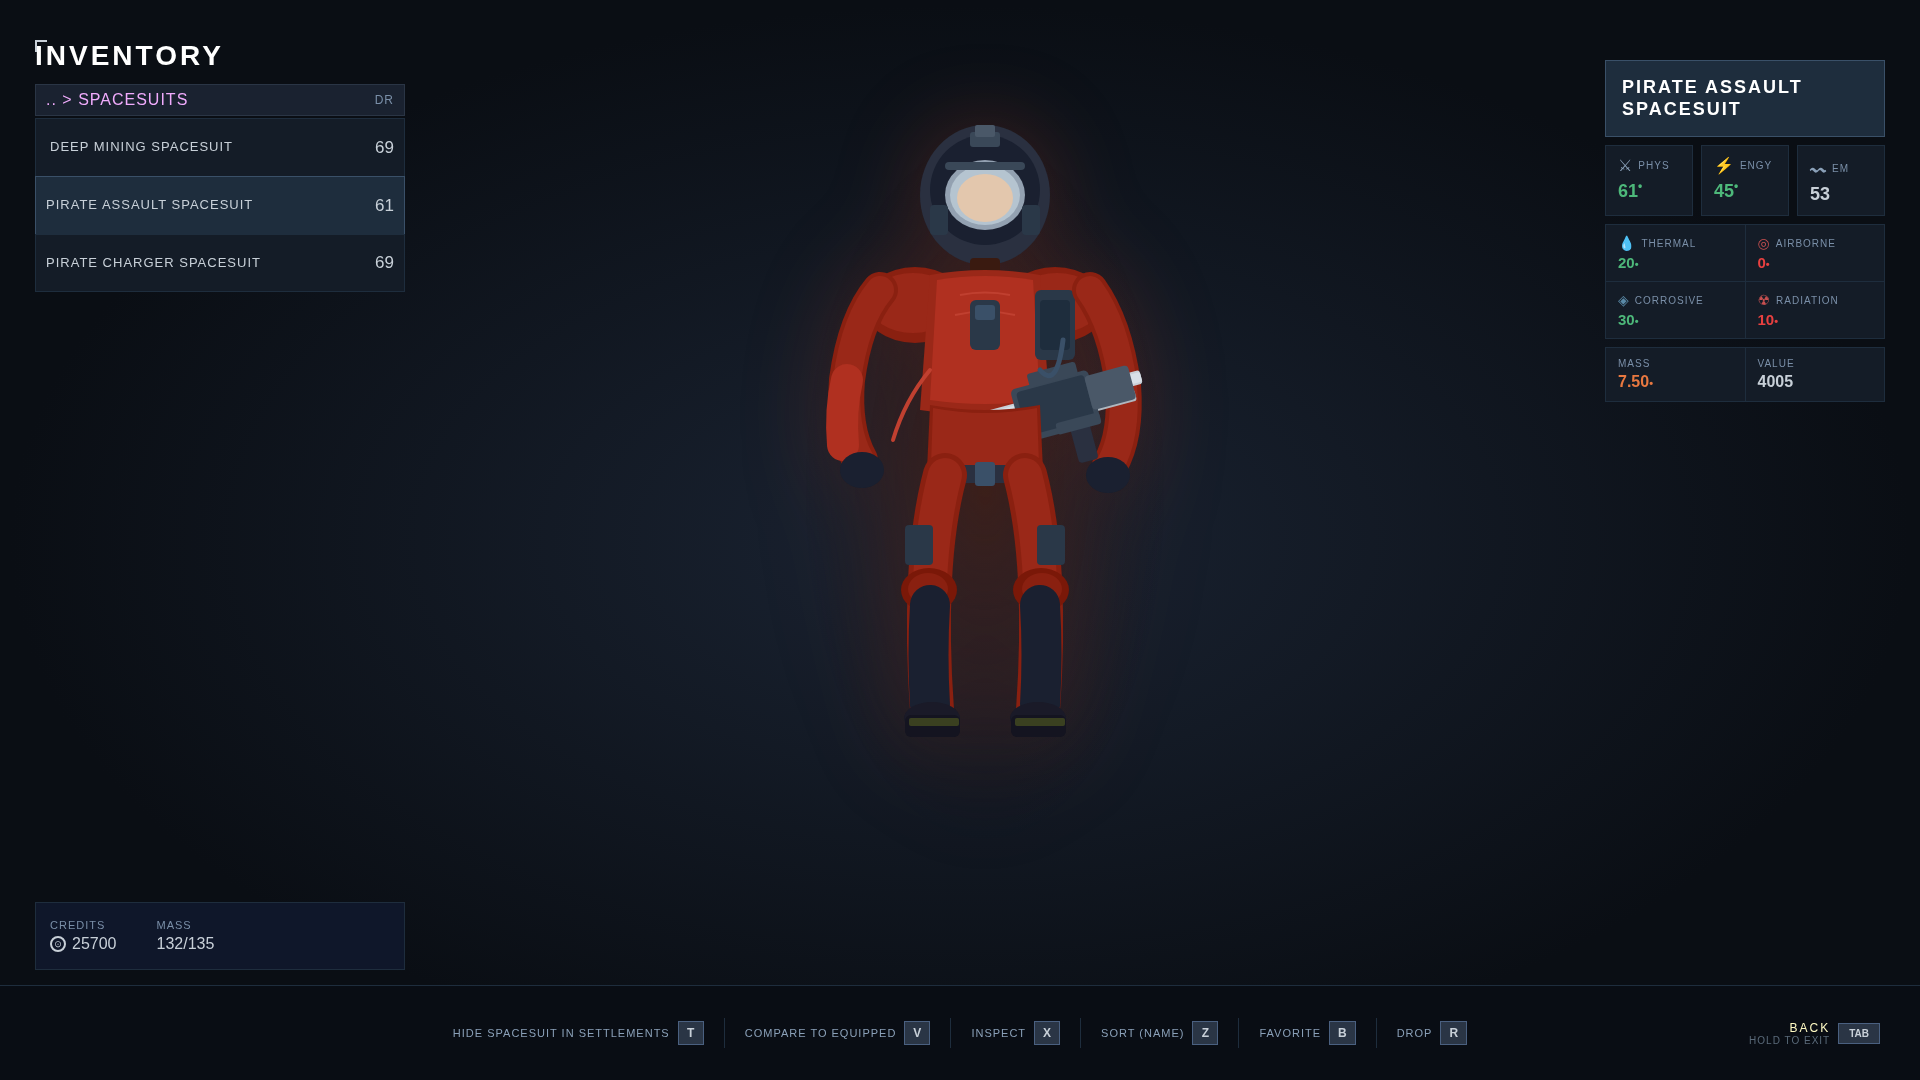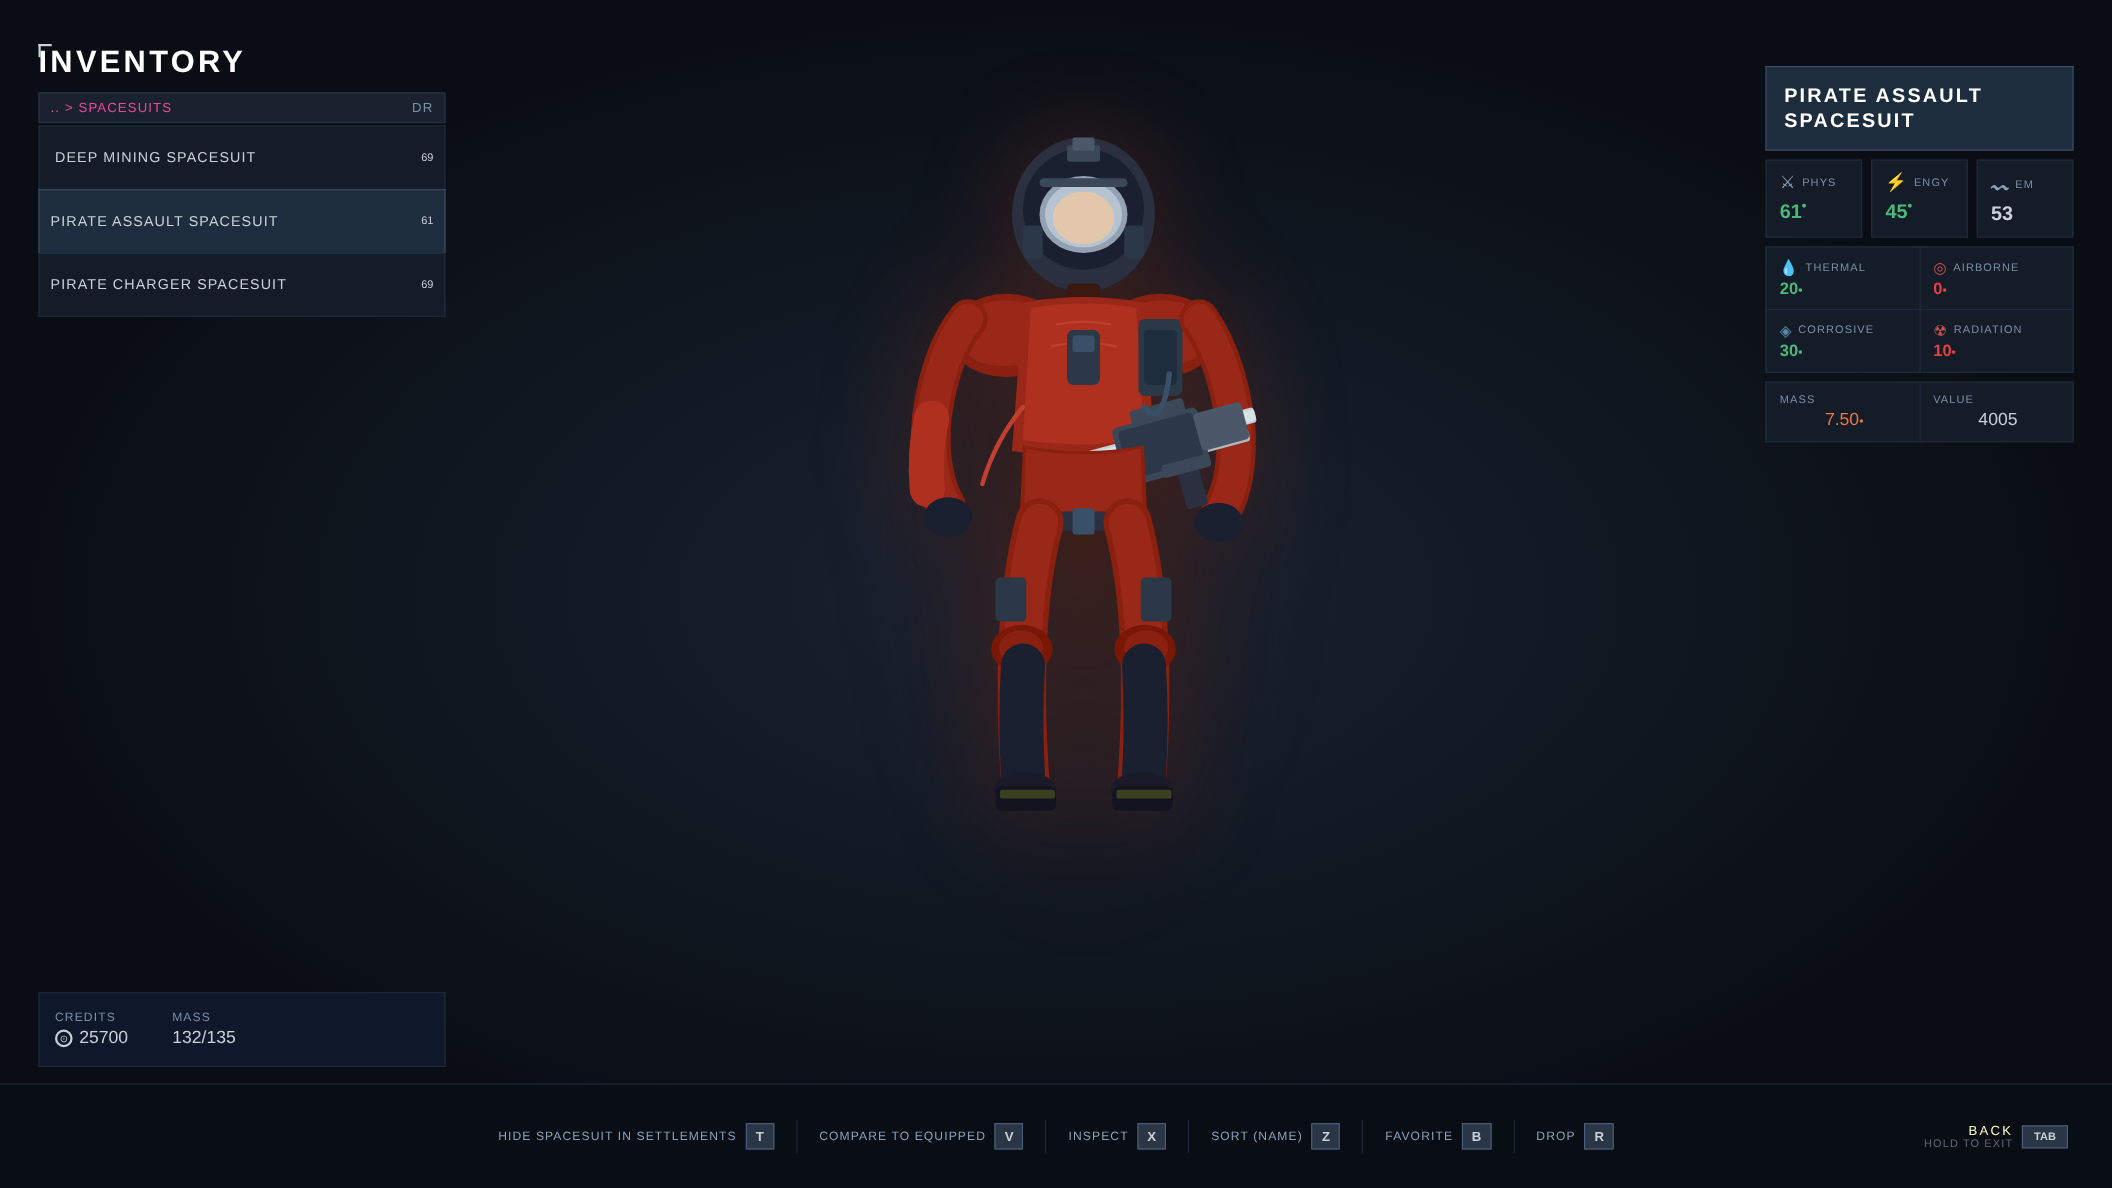--- a/index.html
+++ b/index.html
@@ -35,22 +35,22 @@
     .breadcrumb-row {
       display: flex;
       align-items: center;
       background: #1a2230;
       border: 1px solid #2a3545;
       padding: 6px 10px;
       margin-bottom: 2px;
     }
 
     .breadcrumb-text {
-      font-size: 12px;
-      color: #ec4899;
+      font-size: 16px;
+      color: #f0abfc;
       letter-spacing: 1px;
       flex: 1;
     }
 
     .col-dr {
       font-size: 12px;
       color: #7a8fa8;
       letter-spacing: 1px;
       width: 50px;
       text-align: right;
@@ -83,21 +83,21 @@
     .item-name {
       font-size: 13px;
       color: #c8d0d8;
       letter-spacing: 1px;
       text-transform: uppercase;
       flex: 1;
       line-height: 1.3;
     }
 
     .item-dr {
-      font-size: 10px;
+      font-size: 17px;
       color: #c8d0d8;
       width: 50px;
       text-align: right;
     }
 
     
     .bottom-bar {
       position: absolute;
       bottom: 110px;
       left: 35px;
@@ -266,22 +266,21 @@
     .mv-label {
       font-size: 10px;
       color: #7a8fa8;
       letter-spacing: 1px;
       text-transform: uppercase;
       margin-bottom: 4px;
     }
 
     .mv-value {
       font-size: 16px;
-      font-weight: normal;
-      margin-left: 41px;
+      font-weight: bold;
     }
 
     
     .character-area {
       position: absolute;
       top: 0;
       left: 380px;
       right: 330px;
       bottom: 100px;
       display: flex;

